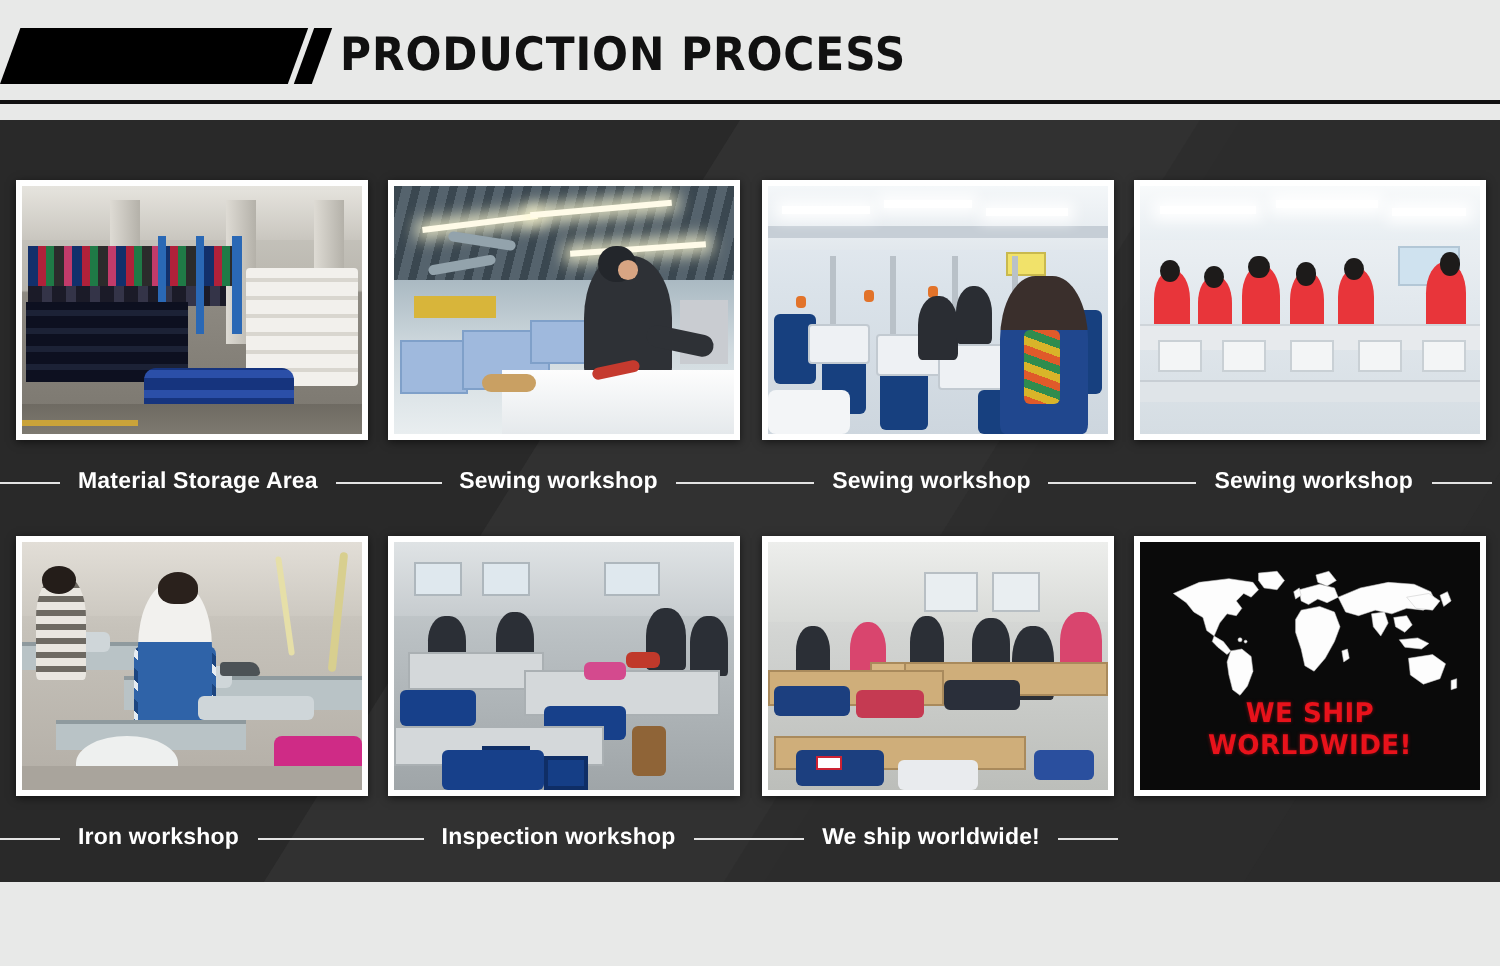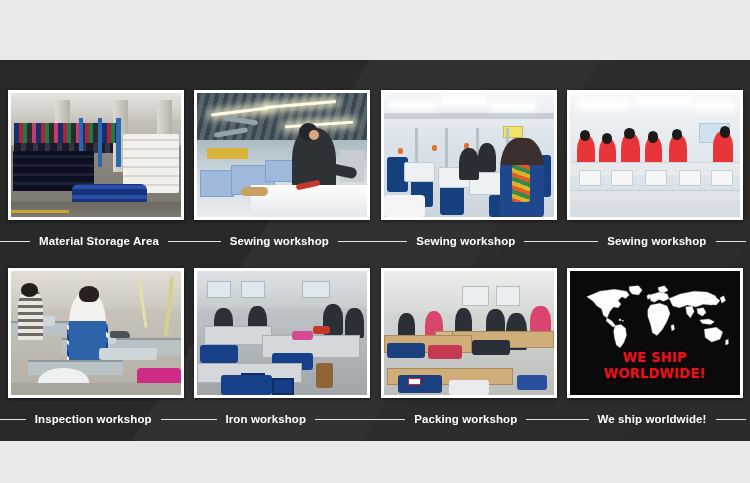--- a/index.html
+++ b/index.html
@@ -306,20 +306,27 @@
     letter-spacing:.2px;
     text-shadow:0 0 2px rgba(232,18,27,.5);
     transform:scaleX(0.97);
   }
 </style>
 </head>
 <body>
 
 <div class="page">
 
+  <div class="header">
+    <div class="hdr-black-bar"></div>
+    <div class="hdr-slash s1"></div>
+    <div class="hdr-slash s2"></div>
+    <div class="hdr-title">PRODUCTION PROCESS</div>
+    <div class="hdr-rule"></div>
+  </div>
 
   <div class="panel">
     <div class="panel-diag d1"></div>
     <div class="panel-diag d2"></div>
     <div class="panel-diag d3"></div>
 
     <div class="row row1">
 
       <div class="cardwrap c0">
         <div class="card">
@@ -598,33 +605,28 @@
               </svg>
             </div>
             <div class="shipline">WE SHIP WORLDWIDE!</div>
           </div>
         </div>
           </div>
       </div>
     </div>
 
     <div class="capbar cb2">
-      <div class="capcell">
-        <span class="capline grow"></span>
-        <span class="captext">Inspection workshop</span>
-        <span class="capline grow"></span>
-      </div>
       <div class="capcell first">
         <span class="capline"></span>
         <span class="captext">Iron workshop</span>
         <span class="capline grow"></span>
       </div>
       <div class="capcell">
         <span class="capline grow"></span>
-        <span class="captext">Packing workshop</span>
+        <span class="captext">Inspection workshop</span>
         <span class="capline grow"></span>
       </div>
       <div class="capcell">
         <span class="capline grow"></span>
         <span class="captext">We ship worldwide!</span>
         <span class="capline"></span>
       </div>
     </div>
   </div>
 

